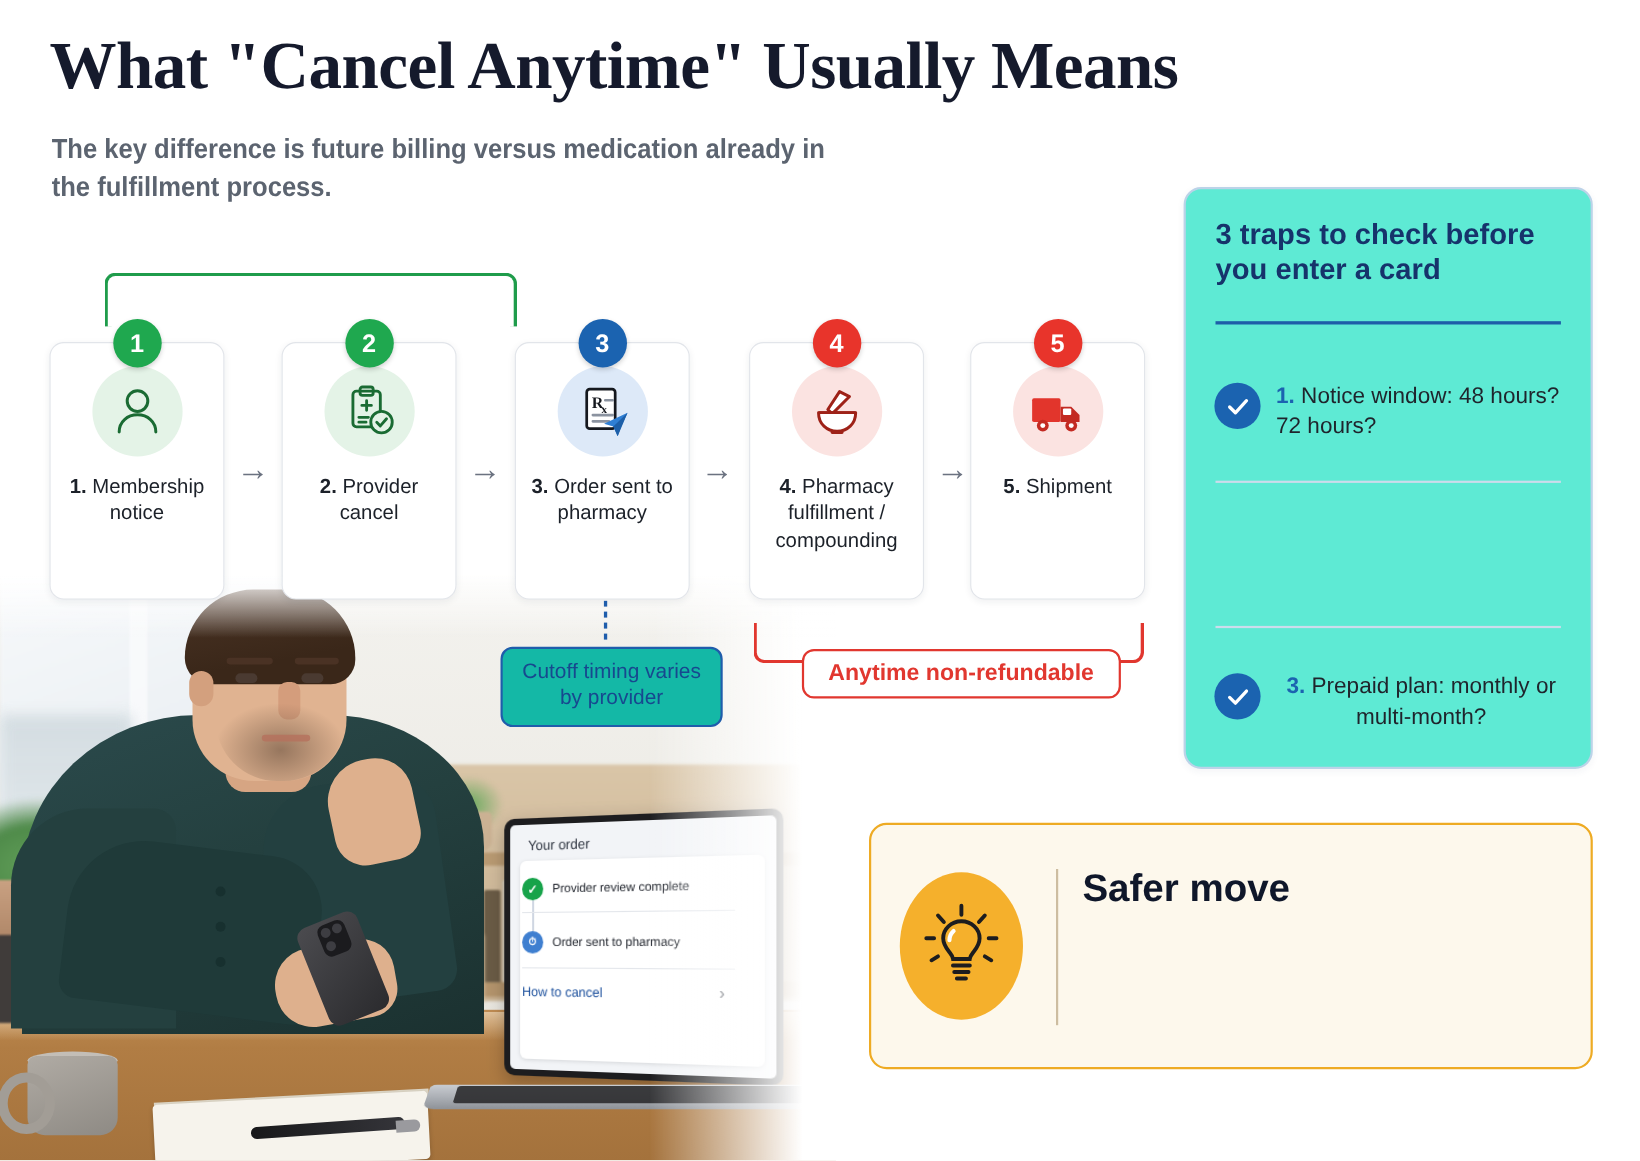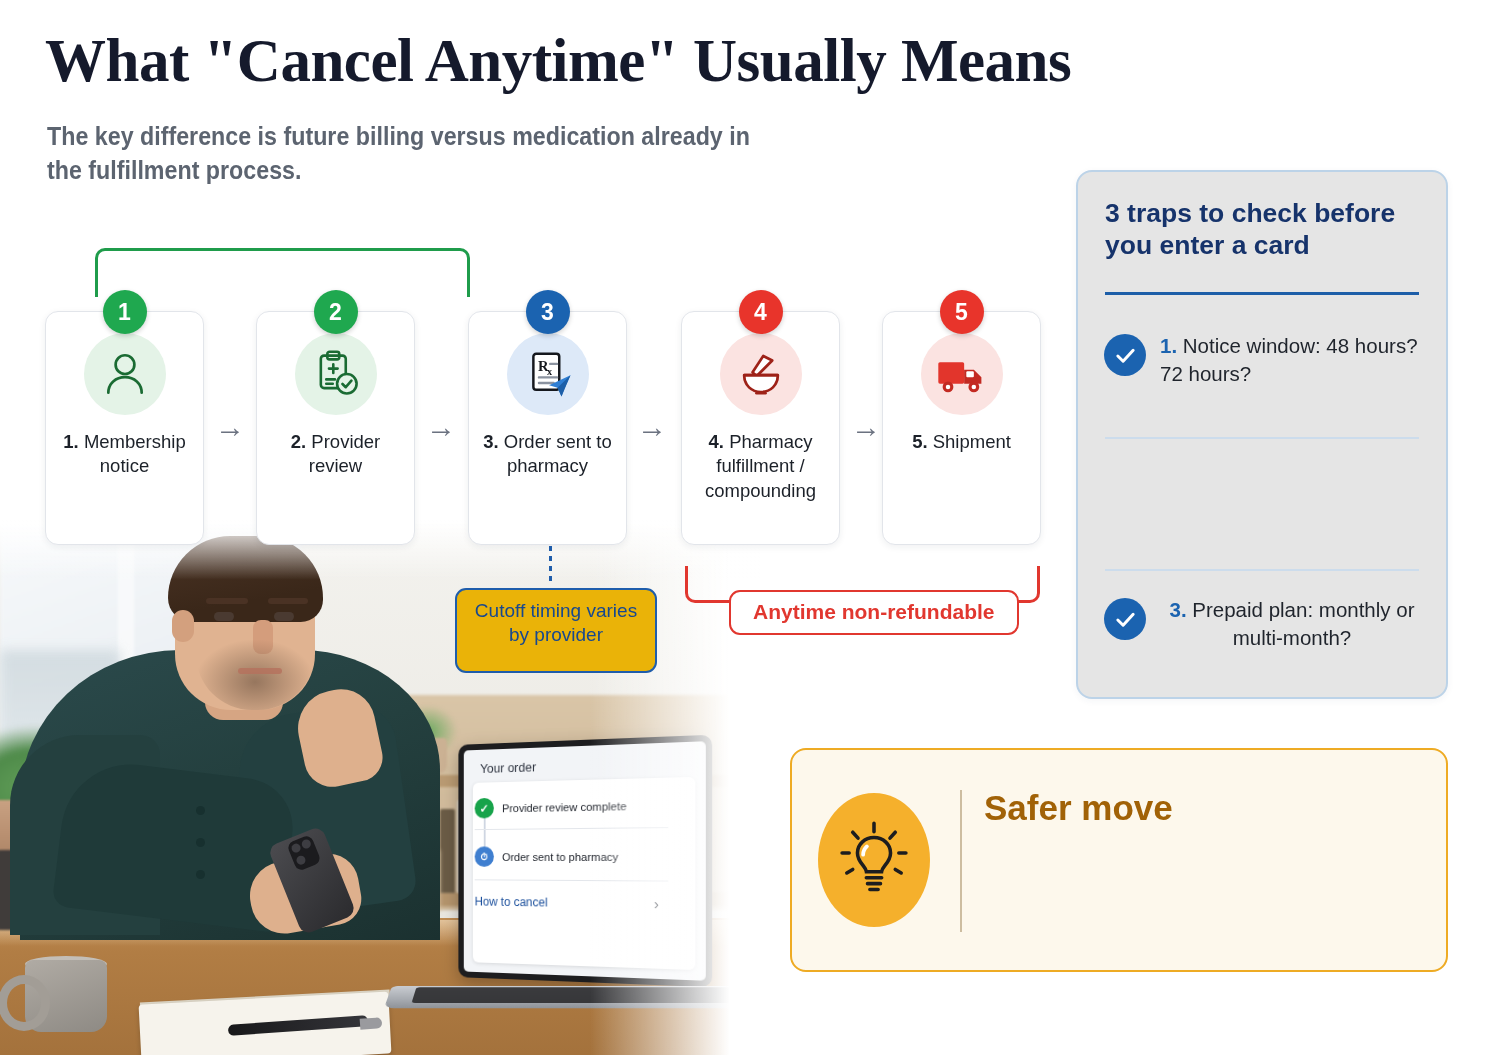--- a/index.html
+++ b/index.html
@@ -131,48 +131,48 @@
   
   .gbr{position:absolute;left:95px;top:248px;width:369px;height:46px;
      border:3px solid #1f9c4b;border-bottom:none;border-radius:10px 10px 0 0;}
   .gbr-lbl{position:absolute;left:152px;top:228px;background:#fff;border:2.5px solid #1f9c4b;
      border-radius:10px;padding:7px 18px 8px;color:#17883f;font-weight:bold;font-size:21px;z-index:3;}
 
   
   .bdot{position:absolute;left:549px;top:546px;width:3px;height:38px;
      background-image:linear-gradient(#1f5dab 55%,rgba(255,255,255,0) 0);
      background-size:3px 10px;background-repeat:repeat-y;}
-  .bbox{position:absolute;left:455px;top:588px;width:182px;background:#eab308;border:2.5px solid #1f5dab;border-radius:11px;
-     padding:9px 8px 23px;text-align:center;color:#17488f;font-size:19px;line-height:1.28;}
+  .bbox{position:absolute;left:455px;top:588px;width:182px;background:#14b8a6;border:2.5px solid #1f5dab;border-radius:11px;
+     padding:9px 8px 11px;text-align:center;color:#17488f;font-size:19px;line-height:1.28;}
 
   
   .rbr{position:absolute;left:685px;top:566px;width:349px;height:34px;
      border:3px solid #e1372f;border-top:none;border-radius:0 0 10px 10px;}
   .rbox{position:absolute;left:729px;top:590px;background:#fff;border:2.5px solid #e1372f;border-radius:11px;
      padding:8px 22px 9px;color:#e1372f;font-weight:bold;font-size:21px;z-index:3;}
 
   
   .traps{position:absolute;left:1076px;top:170px;width:368px;height:525px;
-     background:#e5e5e5;border:2px solid #bcd3e8;border-radius:16px;box-shadow:0 2px 7px rgba(30,60,100,.05);}
+     background:#5eead4;border:2px solid #bcd3e8;border-radius:16px;box-shadow:0 2px 7px rgba(30,60,100,.05);}
   .traps-h{position:absolute;left:27px;top:26px;width:320px;font-size:26.5px;font-weight:bold;color:#16336b;line-height:1.2;}
   .traps-rule{position:absolute;left:27px;top:120px;width:314px;height:3px;background:#1d5ea8;}
-  .trap{position:absolute;left:26px;width:320px;display:flex;gap:14px;align-items:flex-start;}
+  .trap{position:absolute;left:26px;width:320px;display:flex;gap:14px;align-items:flex-start;margin-top:14px;}
   .trap-ck{flex:0 0 auto;width:42px;height:42px;border-radius:50%;background:#1b63b0;
      display:flex;align-items:center;justify-content:center;margin-top:2px;}
   .trap-tx{font-size:20.5px;line-height:1.35;color:#1f242c;}
   .trap-tx b{color:#1b63b0;font-weight:bold;}
   .trap-div{position:absolute;left:27px;width:314px;height:2px;background:#ccdcec;}
 
   
   .safer{position:absolute;left:790px;top:748px;width:654px;height:220px;
      background:#fdf8ec;border:2px solid #eeab24;border-radius:16px;}
   .safer-bulb{position:absolute;left:26px;top:43px;width:112px;height:134px;border-radius:50%;background:#f5b02c;
      display:flex;align-items:center;justify-content:center;}
   .safer-sep{position:absolute;left:168px;top:40px;width:2px;height:142px;background:#cdbda0;}
-  .safer-h{position:absolute;left:192px;top:38px;font-size:35px;font-weight:bold;color:#a16207;}
+  .safer-h{position:absolute;left:192px;top:38px;font-size:35px;font-weight:bold;color:#0f172a;}
   .safer-b{position:absolute;left:192px;top:92px;width:440px;font-size:22.5px;line-height:1.45;color:#22262e;}
 </style>
 </head>
 <body>
 
 <div class="stage">
 
   <div class="photo">
     <div class="ph-wall"></div>
     <div class="ph-window"></div>
@@ -299,21 +299,21 @@
           <rect x="10" y="7" width="23" height="30" rx="3"></rect>
           <rect x="16" y="3.5" width="11" height="7" rx="2"></rect>
           <path d="M21.5 15v8M17.5 19h8" stroke-linecap="round"></path>
           <path d="M15 29h8M15 33h6" stroke-linecap="round"></path>
           <circle cx="34" cy="33" r="9" fill="#e4f3e7"></circle>
           <path d="M30 33.2l3 3 5.2-6" stroke-linecap="round" stroke-linejoin="round"></path>
         </svg>
       </div>
       <div class="card-lbl">
         <b>2.</b>
-        <span>Provider review</span>
+        <span>Provider cancel</span>
       </div>
     </div>
     <div class="arrow" style="left:426px;">→</div>
 
     <div class="card" style="left:468px;">
       <div class="badge" style="background:#1b63b0;">3</div>
       <div class="card-ico" style="background:#dde9f8;">
         <svg width="54" height="54" viewBox="0 0 48 48" fill="none">
           <rect x="11" y="6" width="23" height="32" rx="2.5" fill="#fff" stroke="#15181e" stroke-width="2.2"></rect>
           <text x="15" y="21" font-family="Liberation Serif, serif" font-size="13" font-weight="bold" fill="#15181e">R</text>

